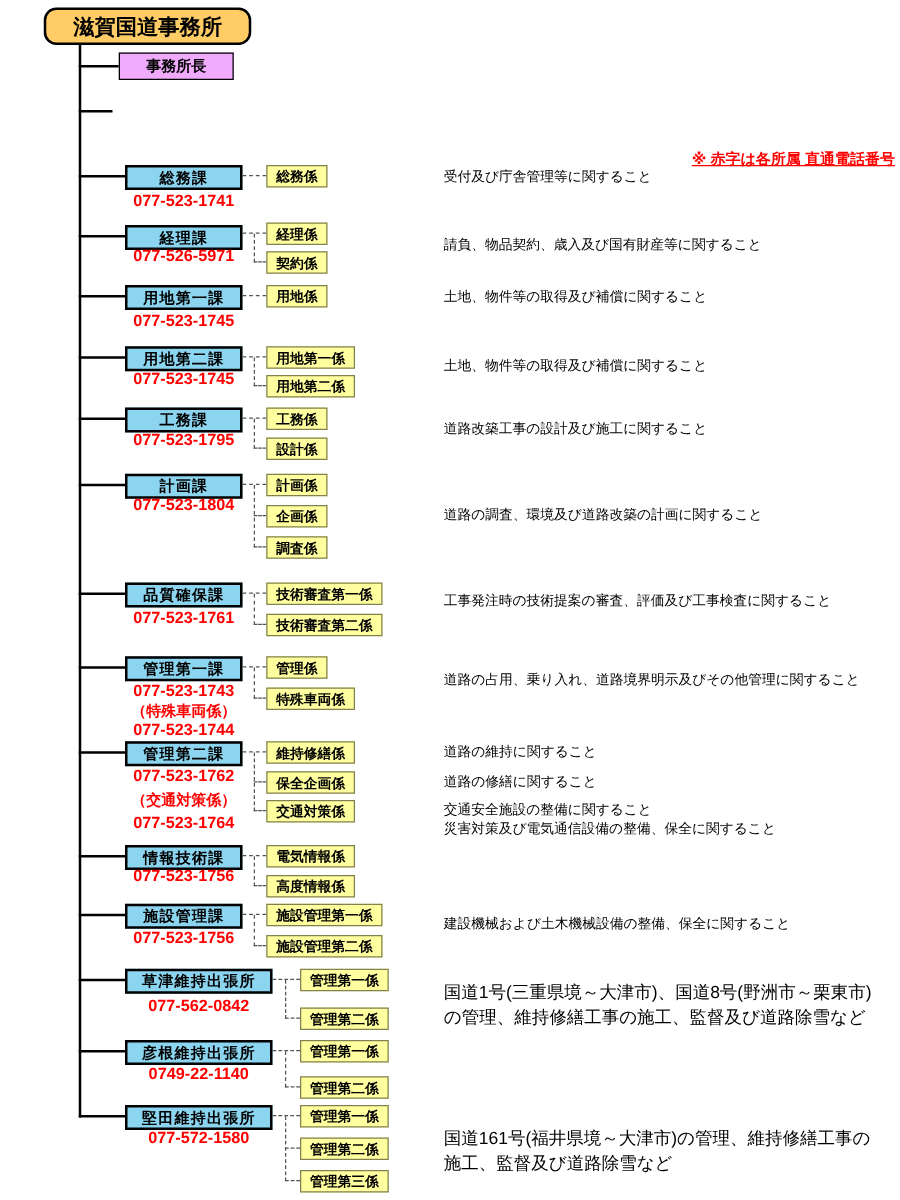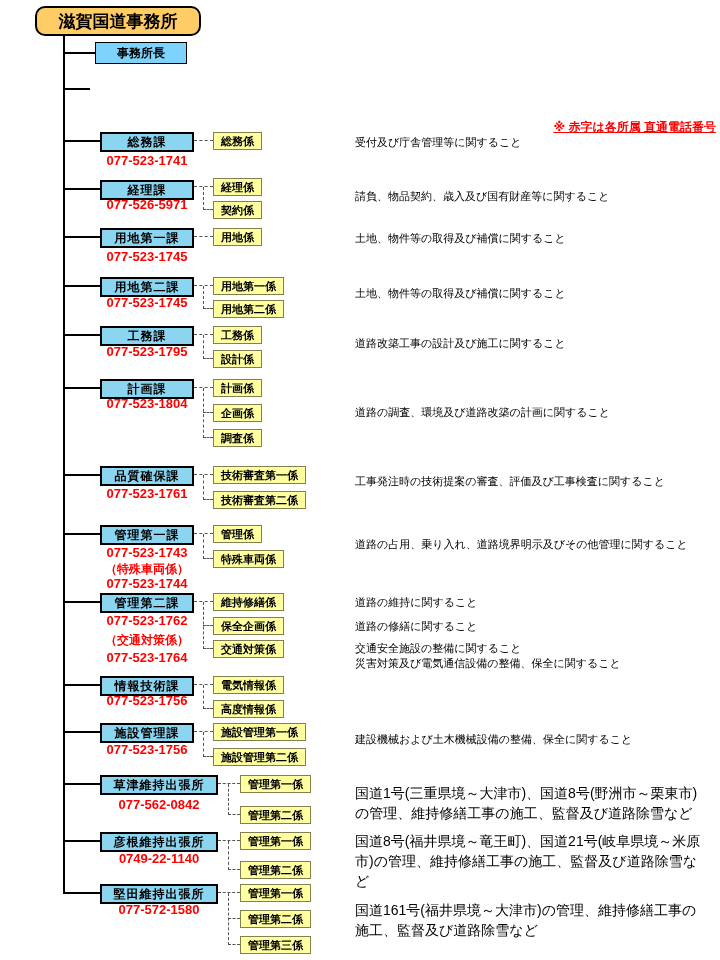--- a/index.html
+++ b/index.html
@@ -5,21 +5,21 @@
   html,body{margin:0;padding:0;background:#fff;}
   body{font-family:"Liberation Sans","DejaVu Sans",sans-serif;}
   #chart{position:relative;width:720px;height:960px;background:#fff;overflow:hidden;}
   .trunk{position:absolute;left:63px;top:36px;height:858px;border-left:2px solid #000;}
   .hline{position:absolute;border-top:2px solid #000;}
   .dashh{position:absolute;border-top:1px dashed #555;}
   .dashv{position:absolute;border-left:1px dashed #555;}
   .title{position:absolute;left:35px;top:6px;width:166px;height:30px;background:#FFCC66;
          border:2px solid #000;border-radius:10px;display:flex;align-items:center;justify-content:center;
          font-size:17px;font-weight:bold;color:#000;box-sizing:border-box;}
-  .director{position:absolute;left:95px;top:42px;width:92px;height:22px;background:#7dd3fc;
+  .director{position:absolute;left:95px;top:42px;width:92px;height:22px;background:#f0abfc;
          border:1px solid #000;display:flex;align-items:center;justify-content:center;
          font-size:12px;font-weight:bold;box-sizing:border-box;}
   .staff{position:absolute;left:90px;top:68px;width:626px;height:44px;background:#66FFFF;
          border:1px dashed #cc9999;font-size:11px;font-weight:bold;line-height:18px;
          padding:4px 6px;box-sizing:border-box;color:#000;}
   .note{position:absolute;left:480px;top:119px;width:236px;text-align:right;color:#FF0000;
         font-weight:bold;font-size:12px;text-decoration:underline;white-space:nowrap;}
   .divbox{position:absolute;height:20px;background:#8CD5F0;border:2px solid #000;
         display:flex;align-items:center;justify-content:center;font-size:12px;font-weight:bold;
         letter-spacing:1px;box-sizing:border-box;white-space:nowrap;color:#000;}
@@ -154,21 +154,20 @@
     <div class="secbox" style="left: 240px; top: 806px;">管理第二係</div>
     <div class="desc2" style="left: 355px; top: 783px;">国道1号(三重県境～大津市)、国道8号(野洲市～栗東市)の管理、維持修繕工事の施工、監督及び道路除雪など</div>
     <div class="hline" style="left: 63px; top: 840px; width: 37px;"></div>
     <div class="divbox" style="left: 100px; top: 832px; width: 118px;">彦根維持出張所</div>
     <div class="phone" style="left: 89px; top: 851px; width: 140px;">0749-22-1140</div>
     <div class="dashh" style="left: 218px; top: 840px; width: 22px;"></div>
     <div class="dashv" style="left: 228px; top: 841px; height: 29px;"></div>
     <div class="dashh" style="left: 228px; top: 869px; width: 12px;"></div>
     <div class="secbox" style="left: 240px; top: 832px;">管理第一係</div>
     <div class="secbox" style="left: 240px; top: 861px;">管理第二係</div>
-    <div class="desc2" style="left: 355px; top: 831px;">国道8号(福井県境～竜王町)、国道21号(岐阜県境～米原市)の管理、維持修繕工事の施工、監督及び道路除雪など</div>
     <div class="hline" style="left: 63px; top: 892px; width: 37px;"></div>
     <div class="divbox" style="left: 100px; top: 884px; width: 118px;">堅田維持出張所</div>
     <div class="phone" style="left: 89px; top: 902px; width: 140px;">077-572-1580</div>
     <div class="dashh" style="left: 218px; top: 892px; width: 22px;"></div>
     <div class="dashv" style="left: 228px; top: 893px; height: 52px;"></div>
     <div class="dashh" style="left: 228px; top: 918px; width: 12px;"></div>
     <div class="dashh" style="left: 228px; top: 944px; width: 12px;"></div>
     <div class="secbox" style="left: 240px; top: 884px;">管理第一係</div>
     <div class="secbox" style="left: 240px; top: 910px;">管理第二係</div>
     <div class="secbox" style="left: 240px; top: 936px;">管理第三係</div>

